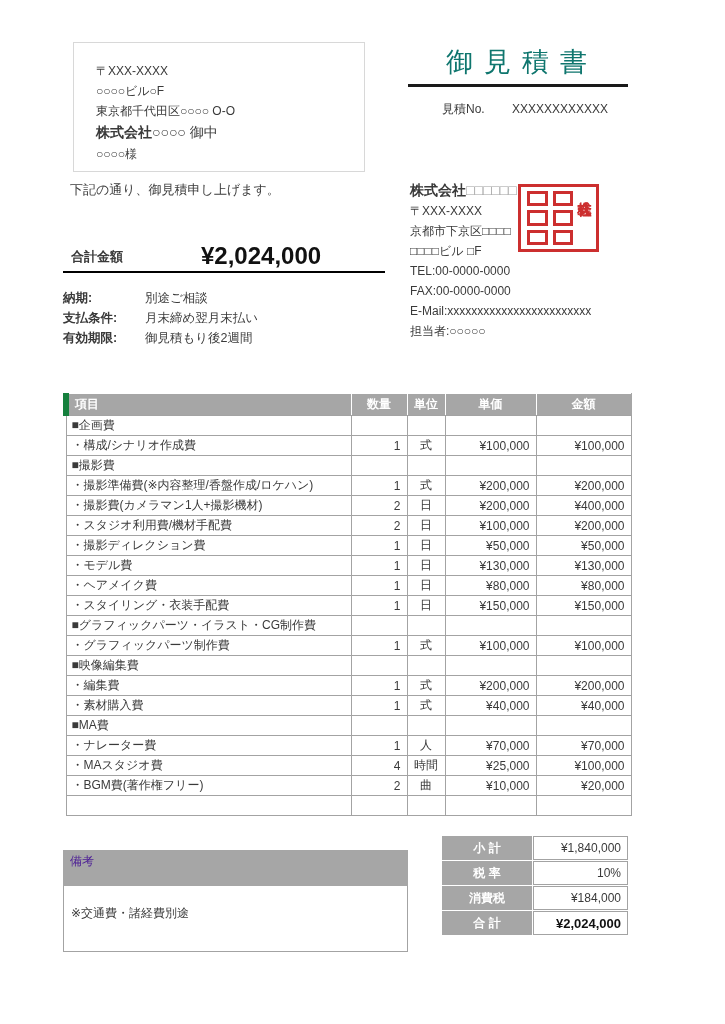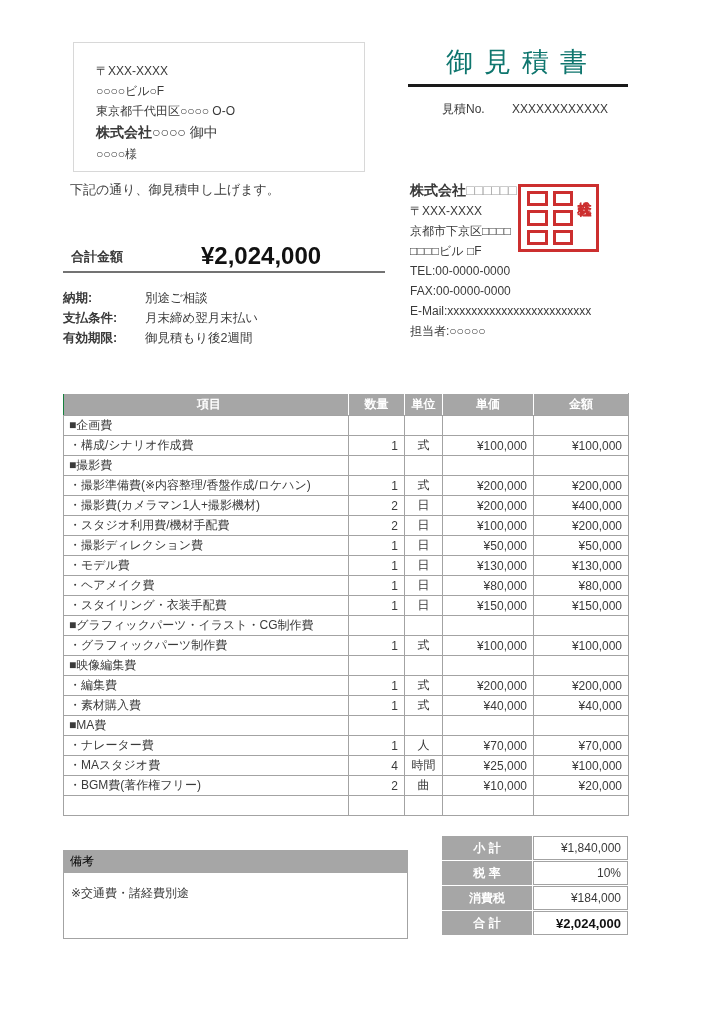--- a/index.html
+++ b/index.html
@@ -20,21 +20,21 @@
 
   .quote-meta { position:absolute; left:410px; top:99px; font-size:12px; line-height:20px; }
   .quote-meta .row { display:flex; }
   .quote-meta .lbl { width:70px;margin-left:32px; }
 
   .greeting { position:absolute; left:70px; top:181px; font-size:13px; }
 
   .subject-row { position:absolute; left:63px; top:214px; width:322px; height:24px;
                  border-bottom:1px solid #9b9b9b; font-size:13px; font-weight:bold; }
   .total-row { position:absolute; left:63px; top:243px; width:322px; height:30px;
-               border-bottom:2px solid #737373; }
+               border-bottom:2px solid #000000; }
   .total-row .lbl { position:absolute; left:8px; bottom:5px; font-size:13px; font-weight:bold; }
   .total-row .val { position:absolute; left:138px; bottom:1px; font-size:24px; font-weight:bold; color:#111; }
 
   .terms { position:absolute; left:63px; top:288px; font-size:12.5px; line-height:20px; }
   .terms .row { display:flex; }
   .terms .lbl { width:82px; font-weight:bold; }
 
   
   .sender-block { position:absolute; left:410px; top:180px; font-size:12px; line-height:20px; }
   .sender-company { font-size:14px; line-height:21px; }
@@ -48,43 +48,43 @@
                   gap:4px 5px; margin-right:4px; }
   .seal-squares div { border:3px solid #cc2f2f; }
   .seal-text { writing-mode:vertical-rl; font-size:14px; font-weight:bold; color:#cc2f2f;
                line-height:16px; letter-spacing:0px; }
 
   
   table.items { position:absolute; left:63px; top:393px; width:565px; border-collapse:collapse;
                 table-layout:fixed; font-size:12px; }
   table.items th { background:#a6a6a6; color:#fff; font-weight:bold; height:22px;
                    border:1px solid #fff; border-bottom:1px solid #a3a3a3; }
-  table.items th.c0 { text-align:center; padding-left:6px; border-left:1px solid #15803d; }
+  table.items th.c0 { text-align:left; padding-left:6px; border-left:6px solid #15803d; }
   table.items th.c4 { border-right:1px solid #a6a6a6; }
   table.items td { border:1px solid #a3a3a3; height:20px; padding:1px 0; background:#fff; }
   .c0 { width:285px; } .c1 { width:56px; } .c2 { width:38px; } .c3 { width:91px; } .c4 { width:95px; }
   table.items td.c0 { text-align:left; padding-left:5px; }
   table.items td.c1 { text-align:right; padding-right:6px; }
   table.items td.c2 { text-align:center; }
   table.items td.c3 { text-align:right; padding-right:6px; }
   table.items td.c4 { text-align:right; padding-right:6px; }
 
   
   .summary { position:absolute; left:442px; top:836px; width:186px; font-size:12px; }
   .summary .srow { display:flex; margin-bottom:1px; height:24px; }
   .summary .slbl { width:90px; background:#a6a6a6; color:#fff; font-weight:bold;
                    display:flex; align-items:center; justify-content:center; margin-right:1px; }
   .summary .sval { flex:1; border:1px solid #a3a3a3; display:flex; align-items:center;
                    justify-content:flex-end; padding-right:6px; background:#fff; }
   .summary .srow.total .sval { font-weight:bold; font-size:13px; color:#111; }
 
   
   .remarks { position:absolute; left:63px; top:850px; width:345px; font-size:12px; }
-  .remarks-header { height:23px; background:#a6a6a6; color:#000000; line-height:23px; padding-left:7px; }
-  .remarks-body { height:66px; border:1px solid #a3a3a3; border-top:none; padding:12px 7px; background:#fff; }
+  .remarks-header { height:36px; background:#a6a6a6; color:#4c1d95; line-height:23px; padding-left:7px; }
+  .remarks-body { height:66px; border:1px solid #a3a3a3; border-top:none; padding:19px 7px; background:#fff; }
 </style>
 </head>
 <body>
 
 <div class="page">
 
   <div class="recipient-box">
     <div>〒XXX-XXXX</div>
     <div>○○○○ビル○F</div>
     <div>東京都千代田区○○○○ O-O</div>

